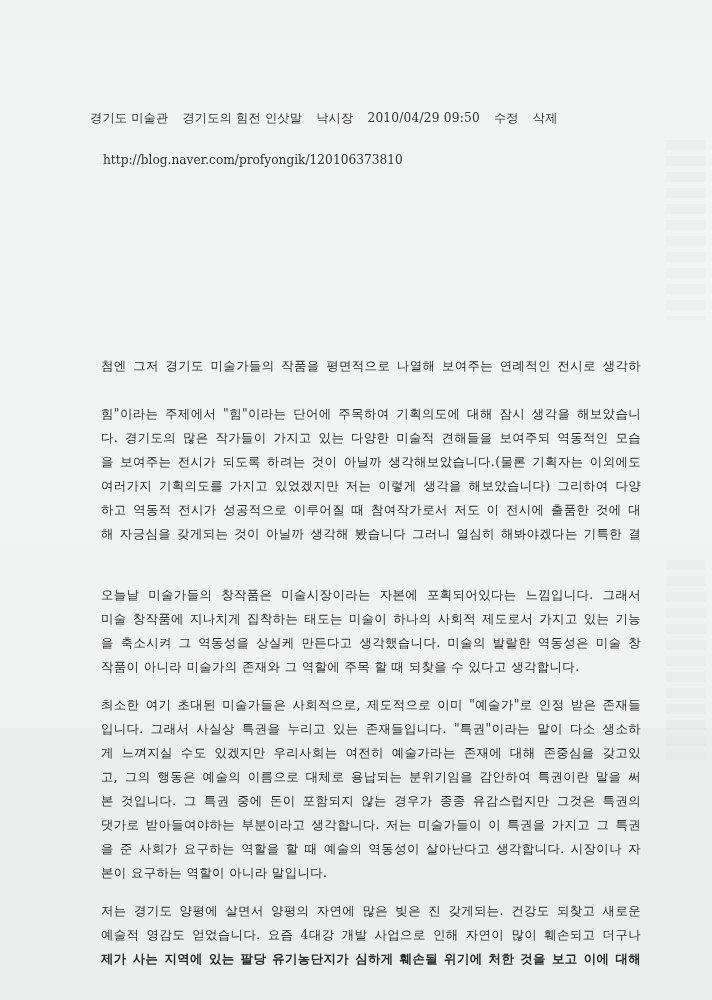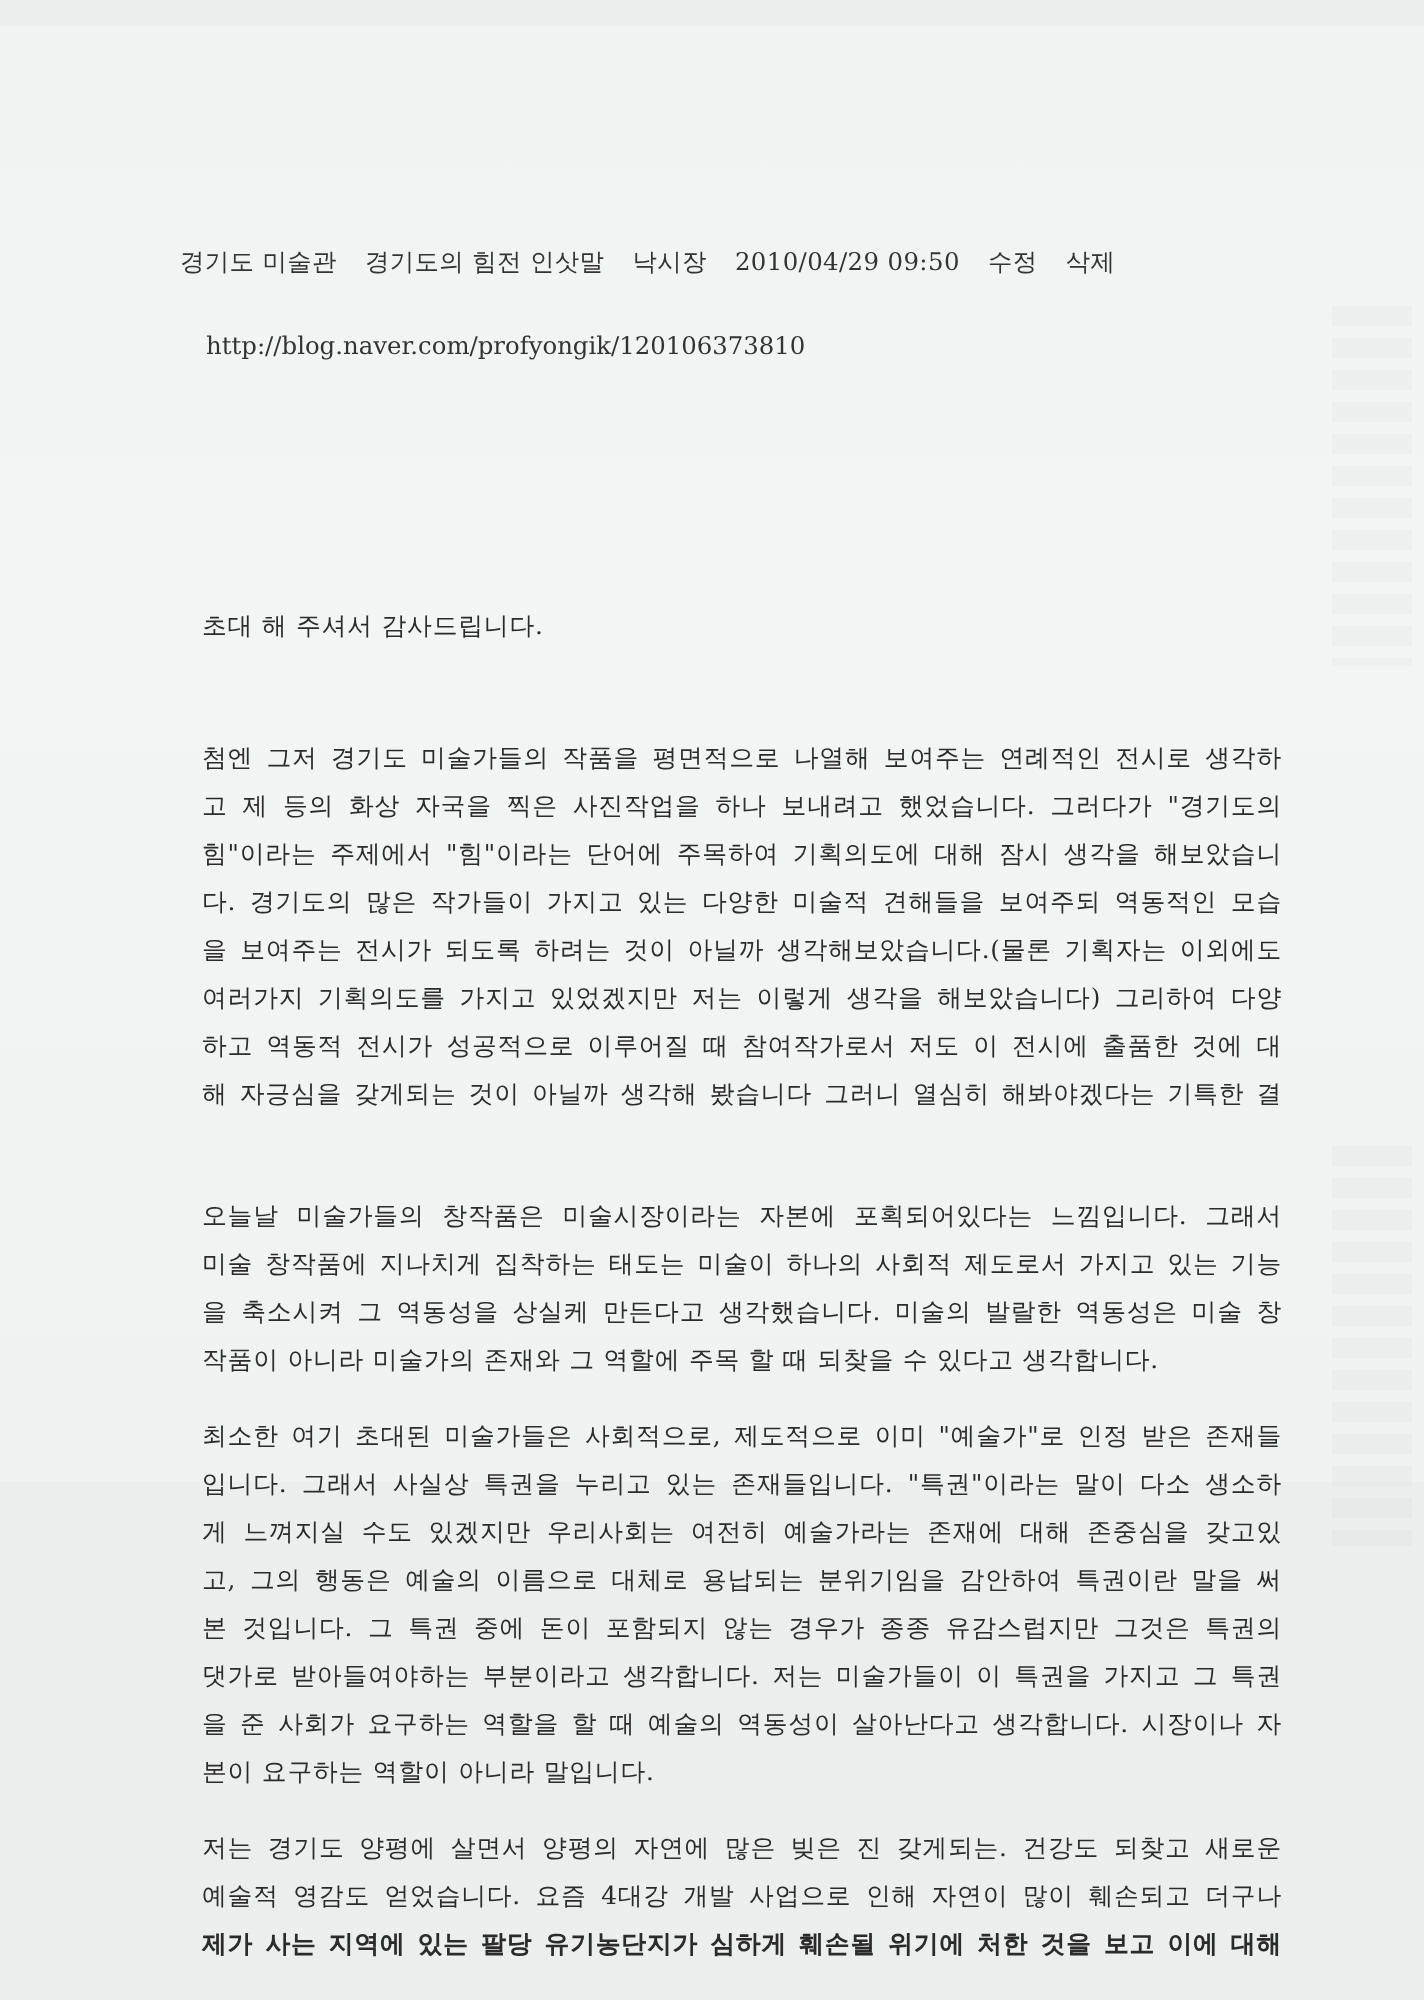--- a/index.html
+++ b/index.html
@@ -10,21 +10,21 @@
       width: 712px;
       height: 1000px;
       background: #eceeee;
       position: relative;
       overflow: hidden;
       font-family: "DejaVu Serif", "Liberation Serif", serif;
       color: #2a2a2a;
     }
     .page {
       position: absolute;
-      left: 0; top: 13px;
+      left: 0; top: 0;
       width: 712px; height: 728px;
       background: linear-gradient(180deg, #f1f2f2 0%, #f3f4f4 40%, #f0f1f1 100%);
     }
     .bleed {
       position: absolute;
       right: 6px;
       width: 40px;
       background: repeating-linear-gradient(180deg, rgba(160,165,168,0.10) 0px, rgba(160,165,168,0.10) 10px, transparent 10px, transparent 16px);
       opacity: 0.6;
     }
@@ -75,24 +75,22 @@
     <span>경기도 미술관</span>
     <span>경기도의 힘전 인삿말</span>
     <span>낙시장</span>
     <span>2010/04/29 09:50</span>
     <span>수정</span>
     <span>삭제</span>
   </div>
 
   <div class="url">http://blog.naver.com/profyongik/120106373810</div>
 
-  <div class="line last" style="top:291px;">초대 해 주셔서 감사드립니다.</div>
 
   <div class="line" style="top:357px;">첨엔 그저 경기도 미술가들의 작품을 평면적으로 나열해 보여주는 연례적인 전시로 생각하</div>
-  <div class="line" style="top:381px;">고 제 등의 화상 자국을 찍은 사진작업을 하나 보내려고 했었습니다. 그러다가 "경기도의</div>
   <div class="line" style="top:405px;">힘"이라는 주제에서 "힘"이라는 단어에 주목하여 기획의도에 대해 잠시 생각을 해보았습니</div>
   <div class="line" style="top:429px;">다. 경기도의 많은 작가들이 가지고 있는 다양한 미술적 견해들을 보여주되 역동적인 모습</div>
   <div class="line" style="top:453px;">을 보여주는 전시가 되도록 하려는 것이 아닐까 생각해보았습니다.(물론 기획자는 이외에도</div>
   <div class="line" style="top:477px;">여러가지 기획의도를 가지고 있었겠지만 저는 이렇게 생각을 해보았습니다) 그리하여 다양</div>
   <div class="line" style="top:501px;">하고 역동적 전시가 성공적으로 이루어질 때 참여작가로서 저도 이 전시에 출품한 것에 대</div>
   <div class="line" style="top:525px;">해 자긍심을 갖게되는 것이 아닐까 생각해 봤습니다 그러니 열심히 해봐야겠다는 기특한 결</div>
 
   <div class="line" style="top:610px;">미술 창작품에 지나치게 집착하는 태도는 미술이 하나의 사회적 제도로서 가지고 있는 기능</div>
   <div class="line" style="top:586px;">오늘날 미술가들의 창작품은 미술시장이라는 자본에  포획되어있다는 느낌입니다. 그래서</div>
   <div class="line" style="top:634px;">을 축소시켜 그 역동성을 상실케 만든다고 생각했습니다. 미술의 발랄한 역동성은 미술 창</div>

